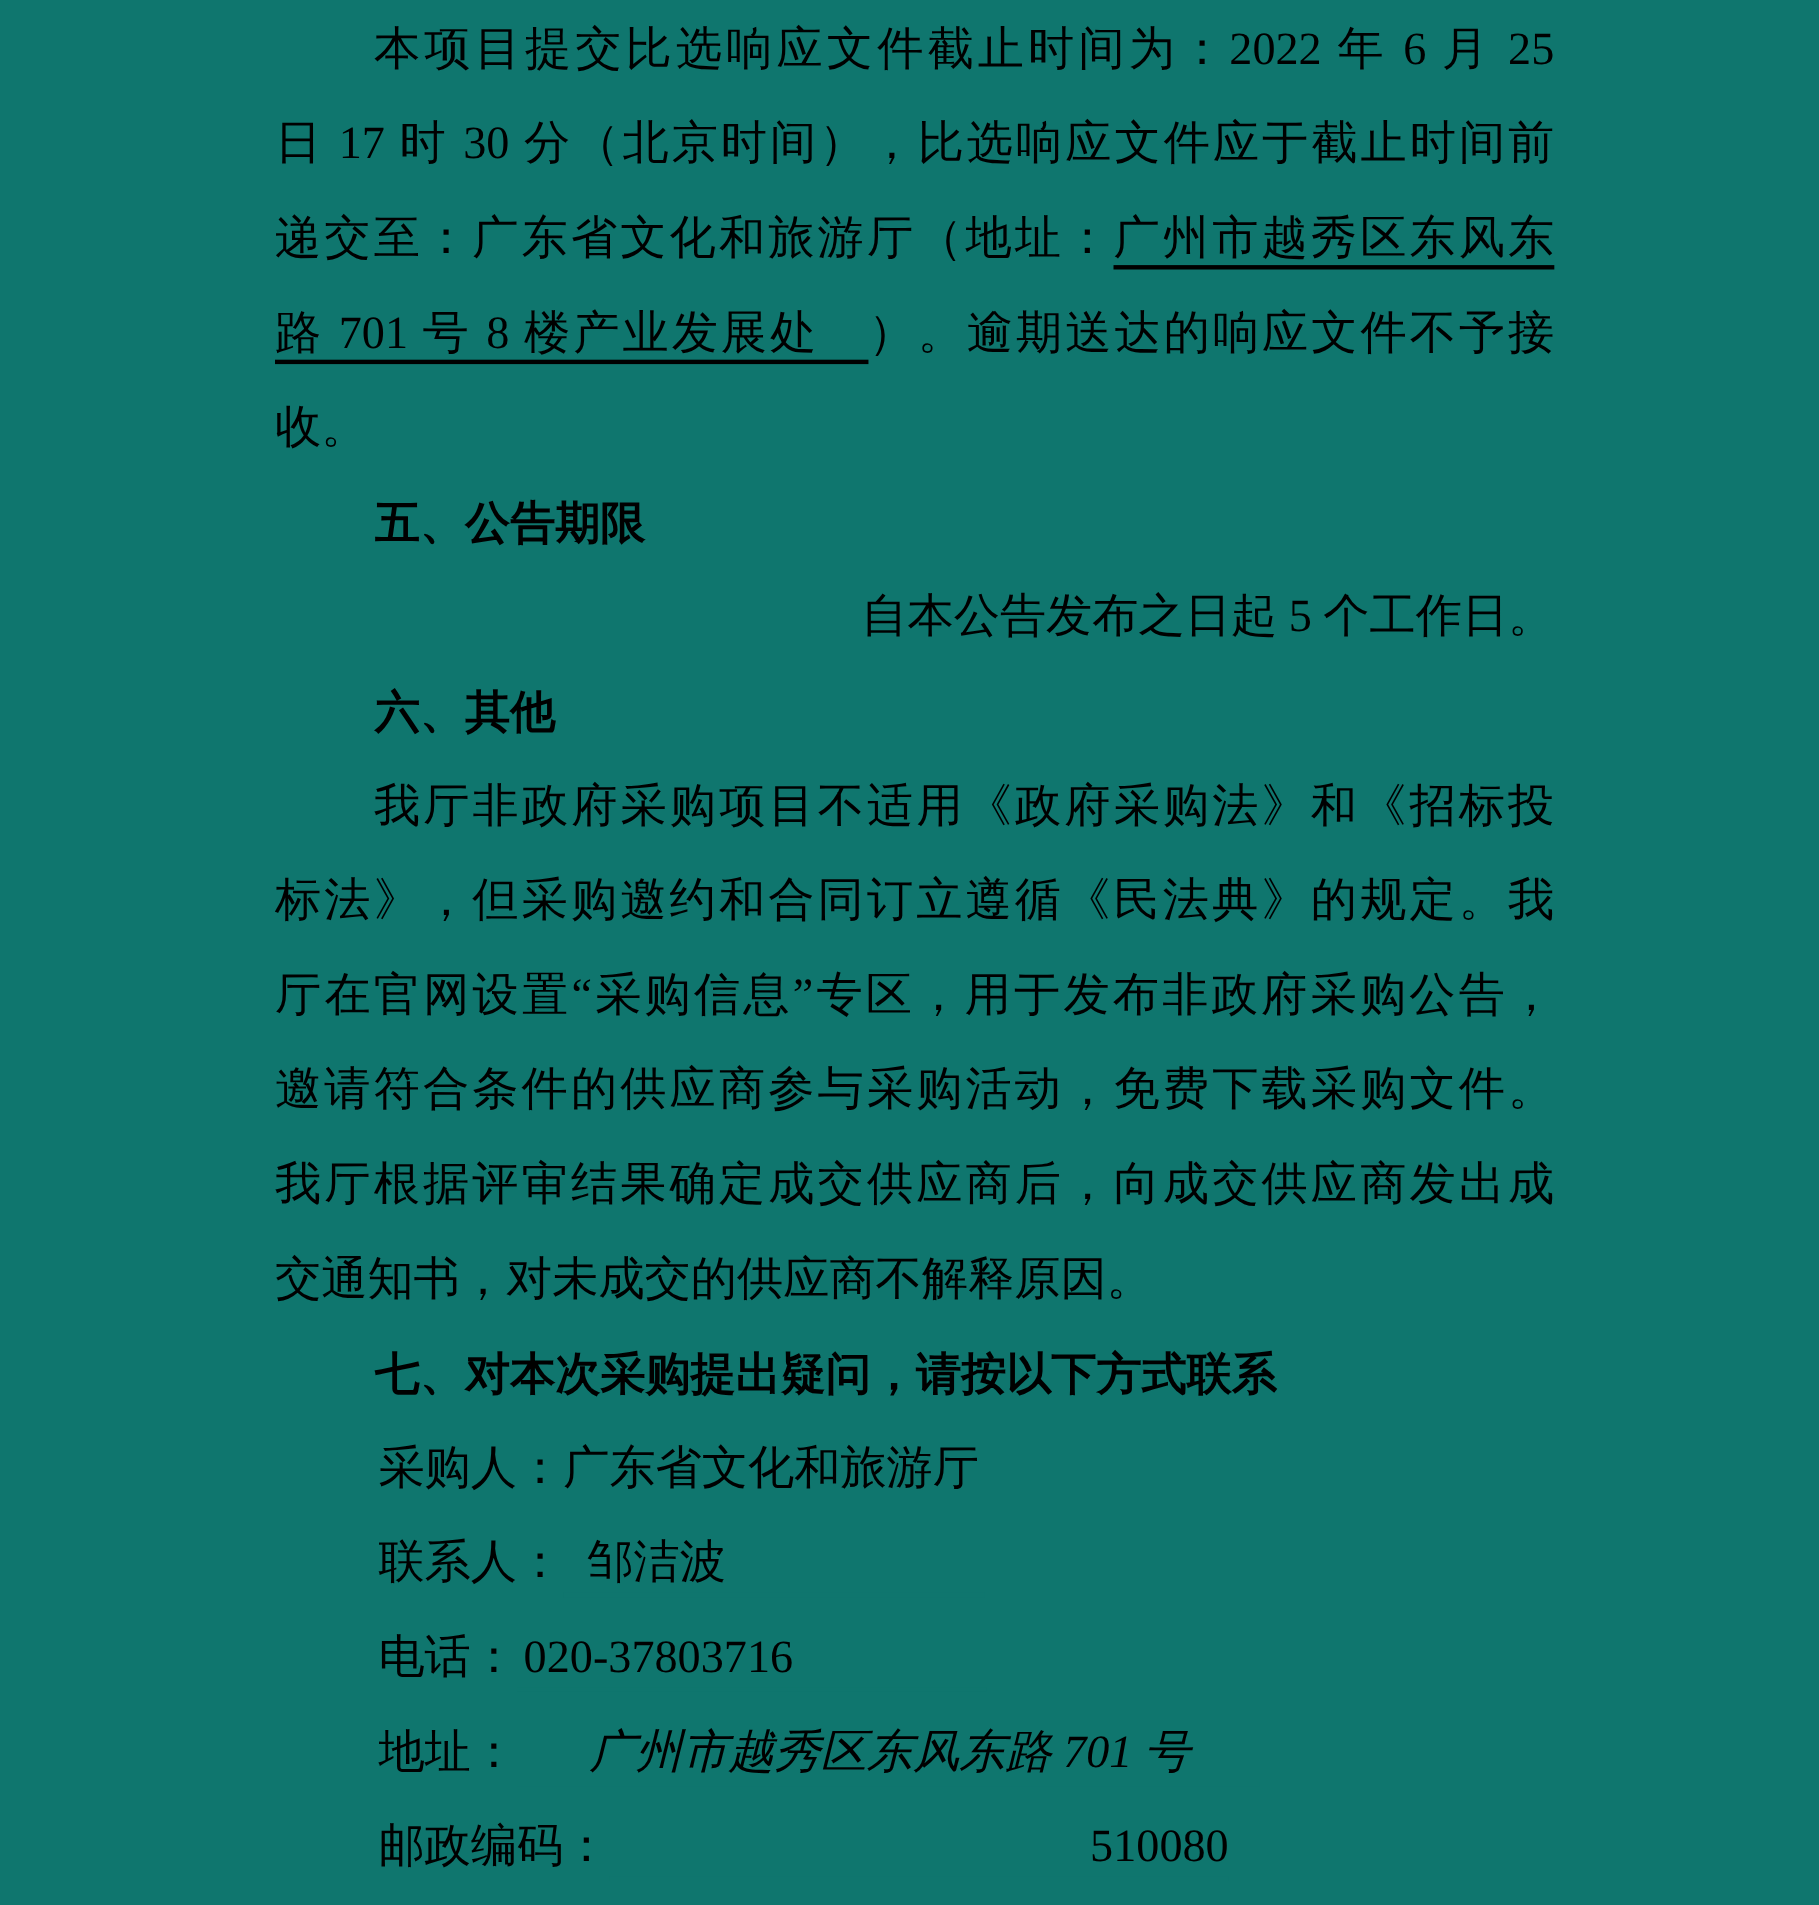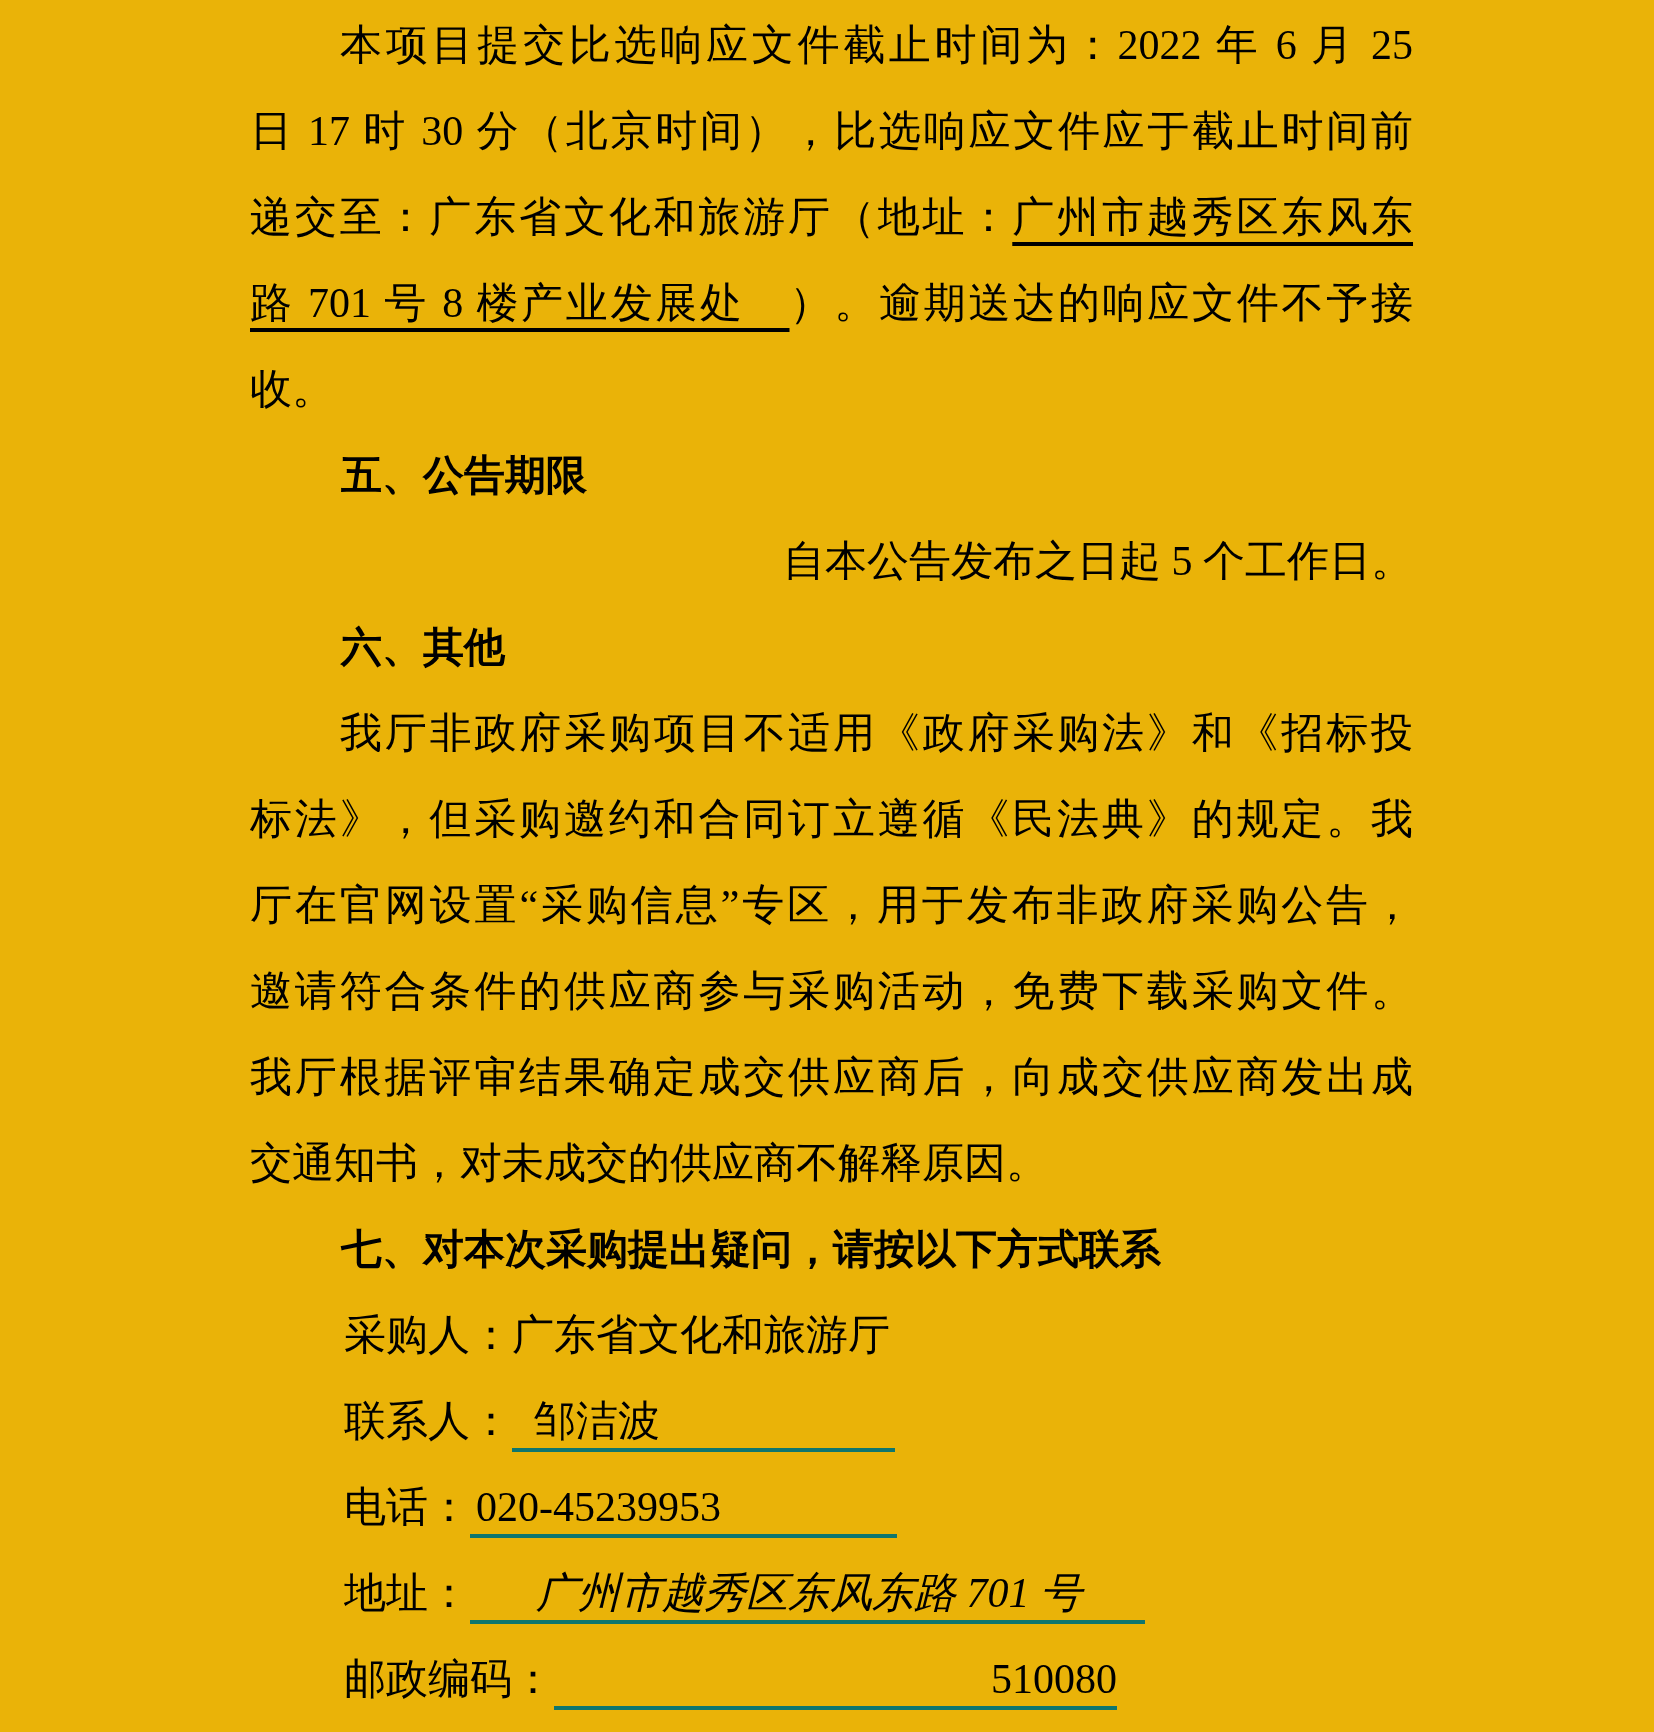--- a/index.html
+++ b/index.html
@@ -2,21 +2,21 @@
 <html><head>
 <meta charset="utf-8">
 <style>
   html, body { margin: 0; padding: 0; background: #ffffff; }
   .page {
     position: relative;
     width: 1654px;
     height: 1732px;
     box-sizing: border-box;
     padding: 2px 241px 0 250px;
-    background: #eab308;
+    background: #0f766e;
     color: #000000;
     font-family: "Liberation Serif", "DejaVu Serif", serif;
     font-size: 42px;
     line-height: 86px;
     overflow: hidden;
   }
   .line { height: 86px; line-height: 86px; }
   .just { text-align: justify; text-align-last: justify; }
   .indent { text-indent: 90px; text-align: right; }
   .heading {
@@ -97,21 +97,21 @@
 
   <div class="line contact">
     <span>采购人：</span><span>广东省文化和旅游厅</span>
   </div>
 
   <div class="line contact">
     <span>联系人：</span><span class="ul-box w-contact">邹洁波</span>
   </div>
 
   <div class="line contact">
-    <span>电话：</span><span class="ul-box w-phone">020-45239953</span>
+    <span>电话：</span><span class="ul-box w-phone">020-37803716</span>
   </div>
 
   <div class="line contact">
     <span>地址：</span><span class="ul-box w-address">广州市越秀区东风东路 701 号</span>
   </div>
 
   <div class="line contact">
     <span>邮政编码：</span><span class="ul-box w-postcode">510080</span>
   </div>
 

